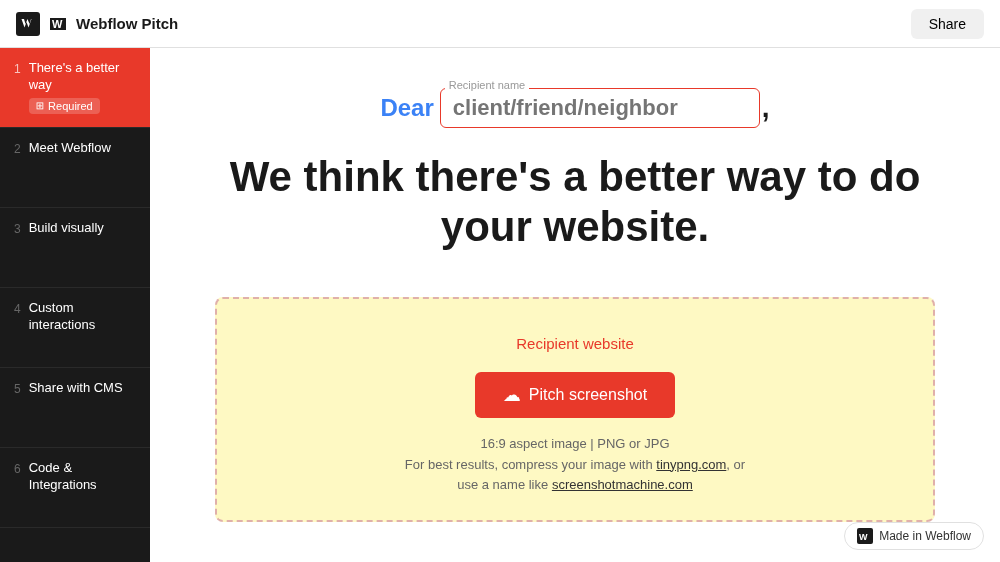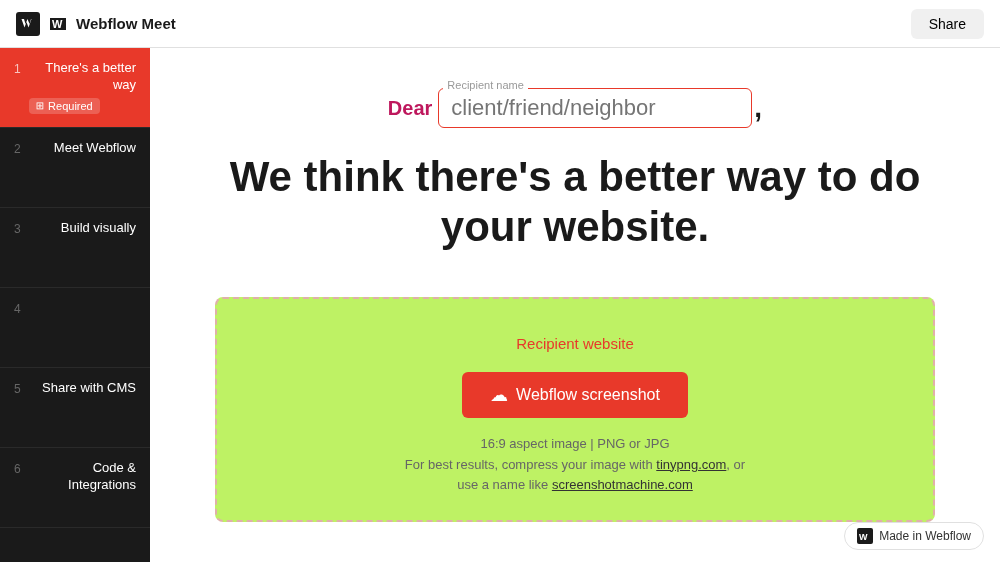--- a/index.html
+++ b/index.html
@@ -72,21 +72,20 @@
       flex-shrink: 0;
       margin-top: 2px;
     }
     .sidebar-item-content {
       flex: 1;
     }
     .sidebar-item-label {
       color: #fff;
       font-size: 13px;
       line-height: 1.3;
-      text-align: right;
     }
     .sidebar-item.active {
       background: #e8392a;
     }
     .sidebar-item.active .sidebar-item-number { color: rgba(255,255,255,0.7); }
     .sidebar-item.dark { background: #1a1a1a; }
     .sidebar-item-active-border {
       position: absolute;
       left: 0;
       top: 0;
@@ -123,23 +122,23 @@
     
     .recipient-area {
       display: flex;
       align-items: center;
       gap: 0;
       margin-bottom: 24px;
       width: 100%;
       justify-content: center;
     }
     .dear-text {
-      font-size: 20px;
+      font-size: 24px;
       font-weight: 700;
-      color: #be185d;
+      color: #3b82f6;
       margin-right: 6px;
     }
     .recipient-input-wrapper {
       position: relative;
       border: 1.5px solid #e8392a;
       border-radius: 6px;
       padding: 6px 12px;
     }
     .recipient-label {
       position: absolute;
@@ -149,21 +148,21 @@
       padding: 0 4px;
       font-size: 11px;
       color: #999;
     }
     .recipient-input {
       font-size: 22px;
       color: #3b82f6;
       border: none;
       outline: none;
       background: transparent;
-      font-weight: 400;
+      font-weight: 700;
       min-width: 280px;
     }
     .comma-text {
       font-size: 28px;
       font-weight: 700;
       color: #1a1a1a;
       margin-left: 2px;
     }
 
     
@@ -176,21 +175,21 @@
       margin-bottom: 44px;
       max-width: 720px;
     }
 
     
     .upload-area {
       width: 100%;
       max-width: 720px;
       border: 2px dashed #e0b0aa;
       border-radius: 8px;
-      background: #bef264;
+      background: #fef9c3;
       display: flex;
       flex-direction: column;
       align-items: center;
       justify-content: center;
       padding: 40px 20px 28px;
       min-height: 200px;
     }
     .recipient-website-label {
       color: #e8392a;
       font-size: 15px;
@@ -246,21 +245,21 @@
   <div class="header-logo">
     <svg class="logo-icon" viewBox="0 0 24 24" fill="none" xmlns="http://www.w3.org/2000/svg">
       <rect width="24" height="24" rx="3" fill="#1a1a1a"></rect>
       <path d="M15.5 7L12.5 15.5L10.5 10L8.5 15.5L5.5 7H8L9.5 12L11.5 7L13.5 12L15 7H15.5Z" fill="white"></path>
       <path d="M18 10.5C18 12.5 16.5 14 14.5 14.5L16 17H13.5L12 14.5C14 14 15.5 12.5 15.5 10.5C15.5 8.5 14 7 12 7H9V17H11.5V9.5H12C13 9.5 13.5 10 13.5 10.5C13.5 11 13 11.5 12 11.5H10.5L11.5 14C14.5 13.8 18 12.5 18 10.5Z" fill="white" opacity="0"></path>
     </svg>
     <svg width="20" height="20" viewBox="0 0 20 20" fill="none">
       <path d="M2 4h16v12H2z" fill="#1a1a1a" rx="2"></path>
       <text x="4" y="14" font-size="11" fill="white" font-weight="bold" font-family="sans-serif">W</text>
     </svg>
-    <span>Webflow Meet</span>
+    <span>Webflow Pitch</span>
   </div>
   <button class="share-button">Share</button>
 </div>
 
 <div class="main">
 
   <div class="sidebar">
 
     <div class="sidebar-item active">
       <div class="sidebar-item-active-border"></div>
@@ -283,20 +282,23 @@
 
     <div class="sidebar-item dark">
       <span class="sidebar-item-number">3</span>
       <div class="sidebar-item-content">
         <div class="sidebar-item-label">Build visually</div>
       </div>
     </div>
 
     <div class="sidebar-item dark">
       <span class="sidebar-item-number">4</span>
+      <div class="sidebar-item-content">
+        <div class="sidebar-item-label">Custom interactions</div>
+      </div>
     </div>
 
     <div class="sidebar-item dark">
       <span class="sidebar-item-number">5</span>
       <div class="sidebar-item-content">
         <div class="sidebar-item-label">Share with CMS</div>
       </div>
     </div>
 
     <div class="sidebar-item dark">
@@ -321,21 +323,21 @@
 
     <h1 class="main-heading">
       <span>We think there's a better way to do</span><br>
       <span>your website.</span>
     </h1>
 
     <div class="upload-area">
       <div class="recipient-website-label">Recipient website</div>
       <button class="upload-button">
         <span class="upload-icon">☁</span>
-        <span>Webflow screenshot</span>
+        <span>Pitch screenshot</span>
       </button>
       <div class="upload-info">
         <span>16:9 aspect image  |  PNG or JPG</span><br>
         <span>For best results, compress your image with</span>
         <a href="#">tinypng.com</a><span>, or</span><br>
         <span>use a name like</span>
         <a href="#">screenshotmachine.com</a>
       </div>
     </div>
 

